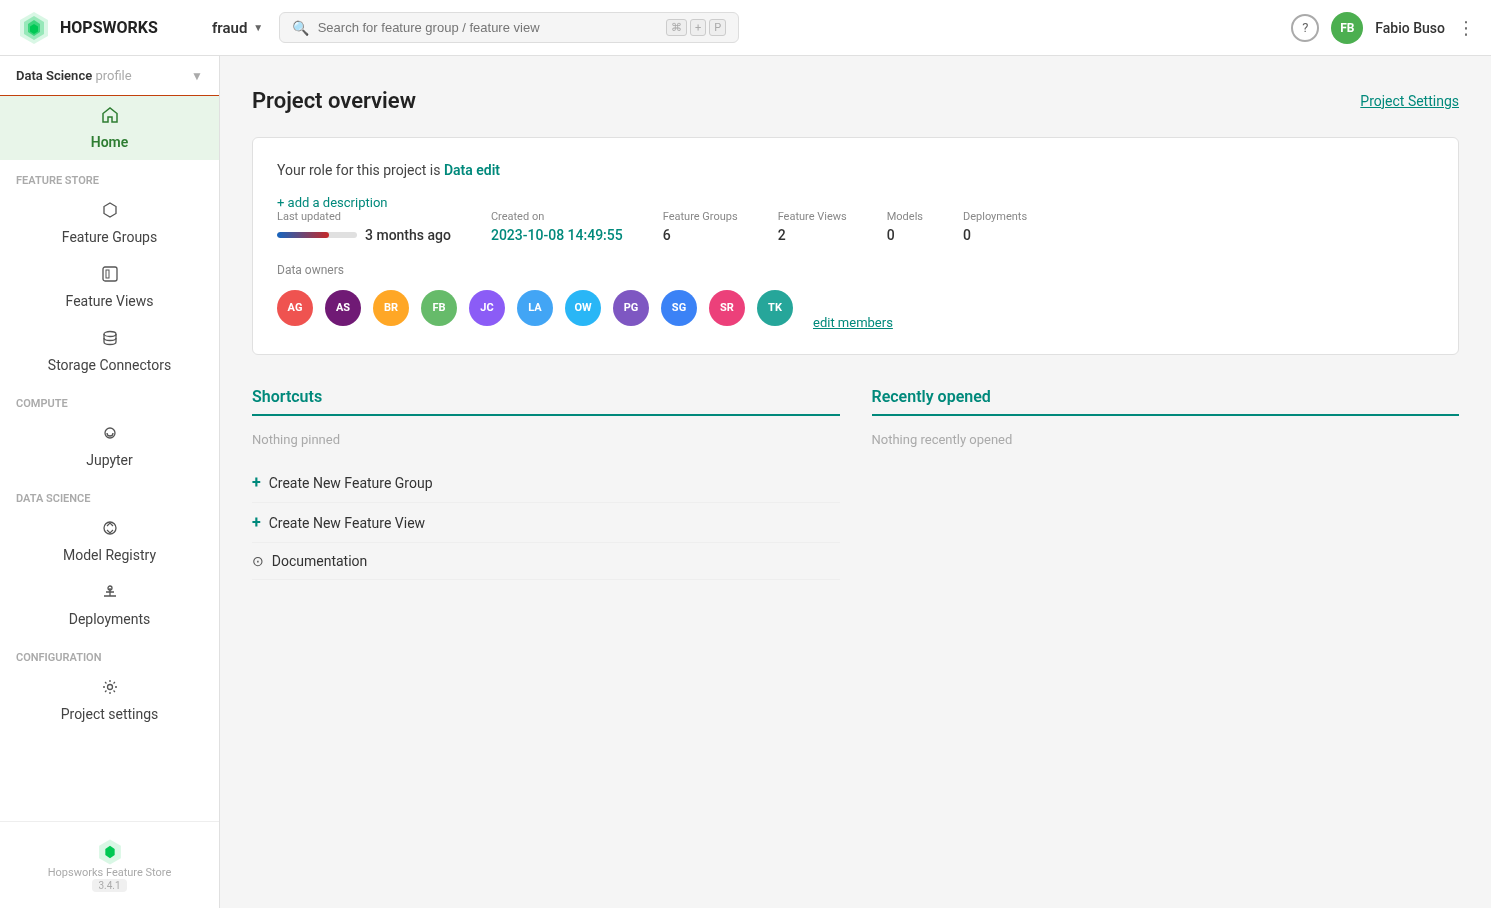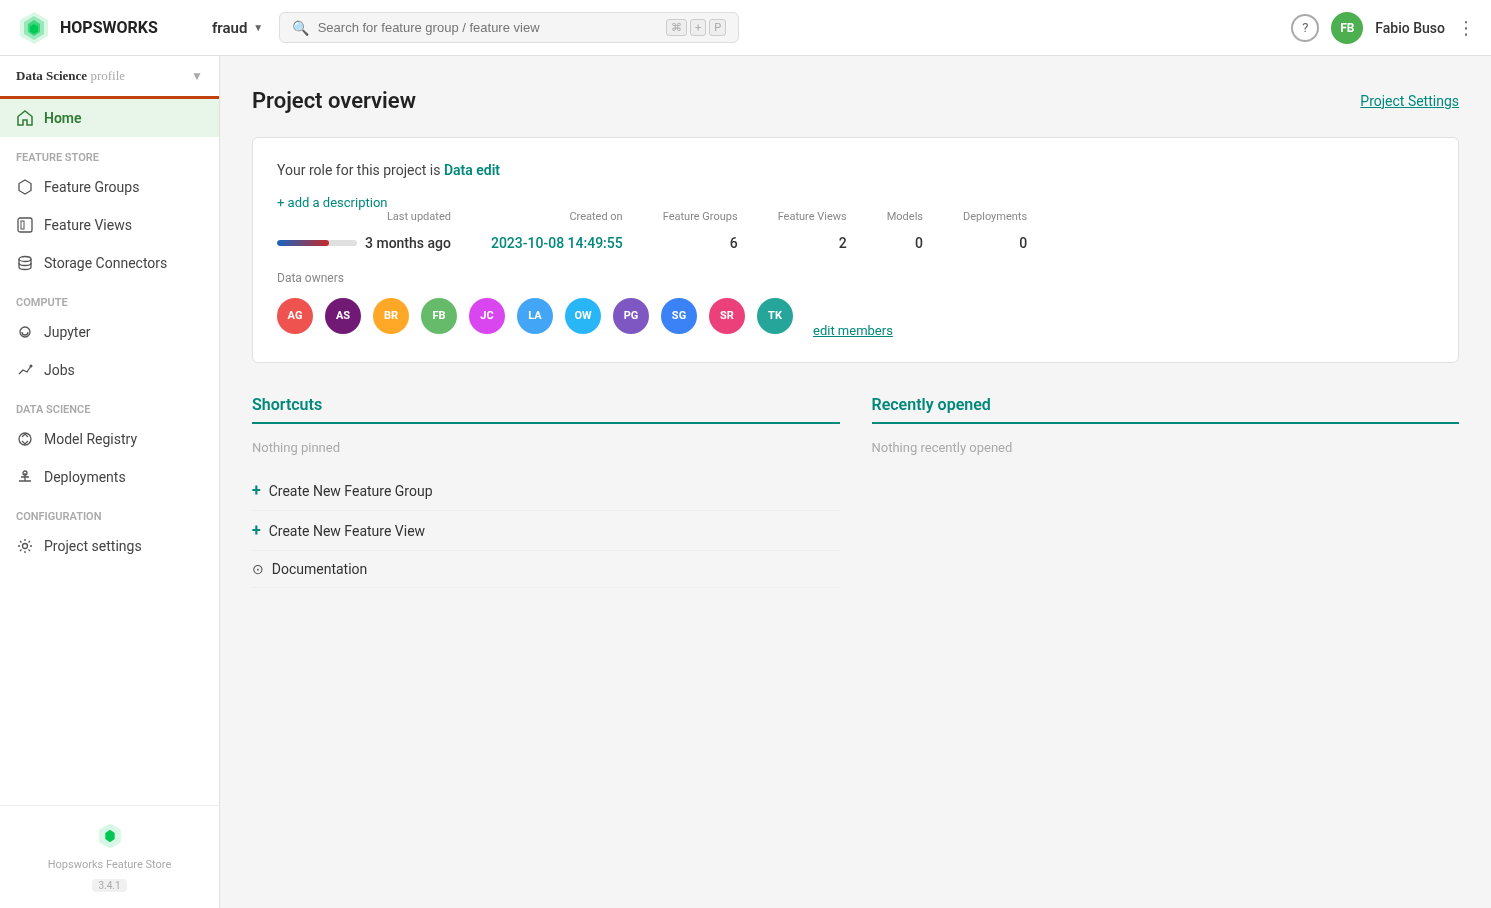--- a/index.html
+++ b/index.html
@@ -45,56 +45,56 @@
     .layout { display: flex; padding-top: 56px; min-height: 100vh; }
 
     
     .sidebar {
       width: 220px; background: #fff; border-right: 1px solid #e0e0e0;
       position: fixed; top: 56px; left: 0; bottom: 0; overflow-y: auto;
       display: flex; flex-direction: column;
     }
     .sidebar-profile {
       display: flex; align-items: center; justify-content: space-between;
-      padding: 12px 16px; border-bottom: 3px solid #c2410c; font-family: Liberation Serif, serif;
+      padding: 12px 16px; border-bottom: 1px solid #c2410c;
     }
     .profile-label { font-size: 13px; }
     .profile-label span { font-weight: 600; }
     .profile-dropdown { color: #aaa; font-size: 12px; cursor: pointer; }
     .sidebar-section-label {
       font-size: 11px; color: #aaa; font-weight: 600; text-transform: uppercase;
       padding: 14px 16px 4px;
     }
     .sidebar-item {
       display: flex; align-items: center; gap: 10px;
       padding: 10px 16px; cursor: pointer; color: #444; font-size: 14px;
-      border-radius: 0; transition: background 0.15s;
+      border-radius: 0; transition: background 0.15s; flex-direction: column;
     }
     .sidebar-item.active { background: #e8f5e9; color: #2e7d32; font-weight: 600; }
     .sidebar-icon { width: 18px; height: 18px; display: flex; align-items: center; justify-content: center; flex-shrink: 0; }
     .sidebar-bottom { margin-top: auto; padding: 16px; border-top: 1px solid #eee; }
-    .sidebar-bottom-logo { display: flex; flex-direction: column; align-items: center; gap: 8px; }
+    .sidebar-bottom-logo { display: flex; flex-direction: column; align-items: center; gap: 0; }
     .sidebar-bottom-text { font-size: 11px; color: #aaa; text-align: center; }
     .sidebar-bottom-version { font-size: 10px; color: #aaa; background: #f0f0f0; border-radius: 4px; padding: 1px 6px; }
 
     
     .main { margin-left: 220px; flex: 1; padding: 32px; }
 
     
     .page-header { display: flex; justify-content: space-between; align-items: center; margin-bottom: 24px; }
     .page-title { font-size: 22px; font-weight: 600; color: #222; }
     .project-settings-link { color: #00897b; text-decoration: underline; font-size: 14px; cursor: pointer; }
 
     .overview-card { background: #fff; border: 1px solid #e0e0e0; border-radius: 6px; padding: 24px; margin-bottom: 32px; }
     .role-notice { margin-bottom: 16px; font-size: 14px; color: #444; }
     .role-notice .data-owner { color: #00897b; font-weight: 600; }
     .add-description { color: #00897b; font-size: 13px; cursor: pointer; text-decoration: none; display: inline-block; }
 
     .stats-row { display: flex; align-items: flex-start; gap: 40px; flex-wrap: wrap; }
-    .stat-block { display: flex; flex-direction: column; gap: 12px; text-align: right; }
+    .stat-block { display: flex; flex-direction: column; gap: 4px; }
     .stat-label { font-size: 11px; color: #888; }
     .stat-value { font-size: 14px; color: #00897b; font-weight: 500; }
     .stat-value.plain { color: #333; }
     .progress-row { display: flex; align-items: center; gap: 8px; }
     .progress-bar-outer { width: 80px; height: 6px; background: #e0e0e0; border-radius: 3px; overflow: hidden; }
     .progress-bar-fill { height: 100%; border-radius: 3px; }
 
     .data-owners-section { margin-top: 20px; }
     .data-owners-label { font-size: 12px; color: #888; margin-bottom: 8px; }
     .avatars-row { display: flex; align-items: center; gap: 12px; flex-wrap: wrap; }
@@ -217,29 +217,20 @@
     <div class="sidebar-section-label">Compute</div>
     <div class="sidebar-item">
       <span class="sidebar-icon">
         <svg width="16" height="16" viewBox="0 0 16 16" fill="none">
           <circle cx="8" cy="8" r="5" stroke="#555" stroke-width="1.3" fill="none"></circle>
           <path d="M5 8a3 3 0 0 0 6 0" stroke="#555" stroke-width="1.3" fill="none"></path>
         </svg>
       </span>
       <span>Jupyter</span>
     </div>
-    <div class="sidebar-item">
-      <span class="sidebar-icon">
-        <svg width="16" height="16" viewBox="0 0 16 16" fill="none">
-          <path d="M2 12L6 8L10 10L14 4" stroke="#555" stroke-width="1.3" fill="none"></path>
-          <circle cx="14" cy="4" r="1.5" fill="#555"></circle>
-        </svg>
-      </span>
-      <span>Jobs</span>
-    </div>
 
     <div class="sidebar-section-label">Data Science</div>
     <div class="sidebar-item">
       <span class="sidebar-icon">
         <svg width="16" height="16" viewBox="0 0 16 16" fill="none">
           <circle cx="8" cy="8" r="6" stroke="#555" stroke-width="1.3" fill="none"></circle>
           <path d="M5 6l3-3 3 3M5 10l3 3 3-3" stroke="#555" stroke-width="1.2" fill="none"></path>
         </svg>
       </span>
       <span>Model Registry</span>
@@ -323,21 +314,21 @@
       </div>
 
       <div class="data-owners-section">
         <div class="data-owners-label">Data owners</div>
         <div class="avatars-row">
 
           <div class="member-avatar" style="background: rgb(239, 83, 80);">AG</div>
             <div class="member-avatar" style="background: #701a75;">AS</div>
             <div class="member-avatar" style="background: rgb(255, 167, 38);">BR</div>
             <div class="member-avatar" style="background: rgb(102, 187, 106);">FB</div>
-            <div class="member-avatar" style="background: #d946ef;">JC</div>
+            <div class="member-avatar" style="background: #8b5cf6;">JC</div>
             <div class="member-avatar" style="background: rgb(66, 165, 245);">LA</div>
             <div class="member-avatar" style="background: rgb(41, 182, 246);">OW</div>
             <div class="member-avatar" style="background: rgb(126, 87, 194);">PG</div>
             <div class="member-avatar" style="background: #3b82f6;">SG</div>
             <div class="member-avatar" style="background: rgb(236, 64, 122);">SR</div>
             <div class="member-avatar" style="background: rgb(38, 166, 154);">TK</div>
             <span class="edit-members">edit members</span>
         </div>
       </div>
     </div>

